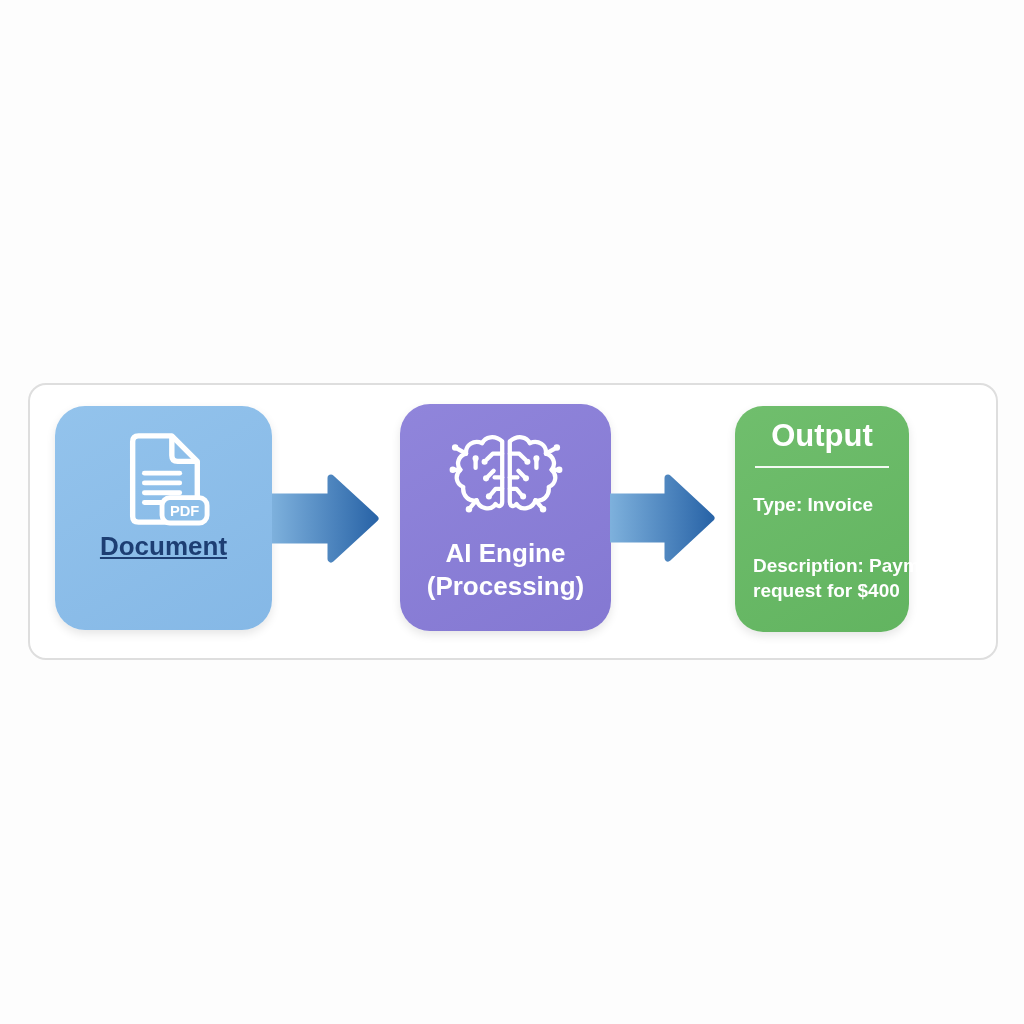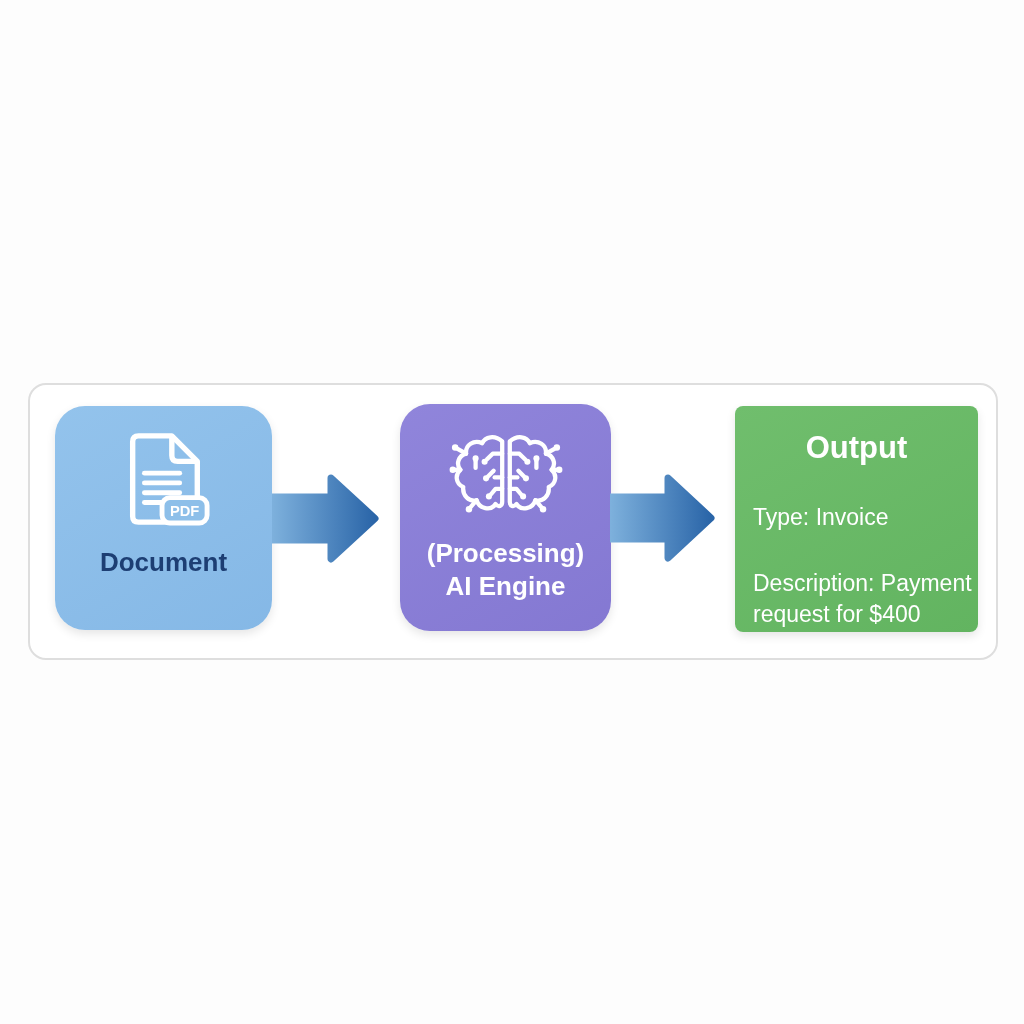--- a/index.html
+++ b/index.html
@@ -36,67 +36,68 @@
     box-shadow: 0 4px 10px rgba(0,0,0,0.10);
   }
   .node-document {
     left: 25px;
     top: 21px;
     width: 217px;
     height: 224px;
     border-radius: 30px;
     background: linear-gradient(150deg, #93c3ec 0%, #85b8e6 100%);
     color: #1d3e73;
+    text-decoration: underline;
   }
   .node-ai {
     left: 370px;
     top: 19px;
     width: 211px;
     height: 227px;
     border-radius: 30px;
     background: linear-gradient(150deg, #9085db 0%, #8478d2 100%);
     color: #ffffff;
   }
   .node-output {
     left: 705px;
     top: 21px;
-    width: 243px;
+    width: 174px;
     height: 226px;
-    border-radius: 8px;
+    border-radius: 28px;
     background: linear-gradient(150deg, #70be6d 0%, #62b460 100%);
     color: #ffffff;
     align-items: stretch;
-    padding: 16px 18px;
+    padding: 4px 18px;
   }
   .node-label {
     font-weight: bold;
     font-size: 26px;
     line-height: 1.28;
     text-align: center;
   }
   .doc-icon-svg { margin-top: 22px; }
-  .node-document .node-label { margin-top: 16px; }
+  .node-document .node-label { }
   .brain-icon-svg { margin-top: 24px; }
   .node-ai .node-label { margin-top: 14px; }
 
   .output-title {
     font-size: 31px;
     font-weight: bold;
     text-align: center;
     margin-top: 8px;
   }
   .output-divider {
     height: 2px;
     background: rgba(255,255,255,0.92);
     margin: 12px 2px 0 2px;
     border: none;
   }
   .output-field {
-    font-size: 23px;
-    font-weight: normal;
+    font-size: 19px;
+    font-weight: bold;
     line-height: 1.32;
     white-space: nowrap;
   }
   .output-field-type { margin-top: 24px; }
   .output-field-desc { margin-top: 36px; }
 
   .flow-arrow { position: absolute; }
   .flow-arrow-1 { left: 242px; top: 88px; }
   .flow-arrow-2 { left: 580px; top: 88px; }
 </style>
@@ -188,22 +189,22 @@
           <circle cx="6.5" cy="20.5" r="3.4"></circle>
           <circle cx="1.8" cy="44" r="0"></circle>
           <circle cx="4" cy="44" r="3.4" transform="translate(0,0)"></circle>
           <circle cx="21" cy="85.5" r="3.4"></circle>
           <circle cx="113.5" cy="20.5" r="3.4"></circle>
           <circle cx="116" cy="44" r="3.4"></circle>
           <circle cx="99" cy="85.5" r="3.4"></circle>
         </g>
       </svg>
       <div class="node-label">
+        <div>AI Engine</div>
         <div>(Processing)</div>
-        <div>AI Engine</div>
       </div>
     </div>
 
     <div class="flow-arrow flow-arrow-2">
       <svg width="106" height="90" viewBox="0 0 106 90" xmlns="http://www.w3.org/2000/svg">
         <defs>
           <linearGradient id="arrowGrad2" x1="0" y1="0" x2="1" y2="0">
             <stop offset="0" stop-color="#7db0dc"></stop>
             <stop offset="1" stop-color="#2a65a8"></stop>
           </linearGradient>

